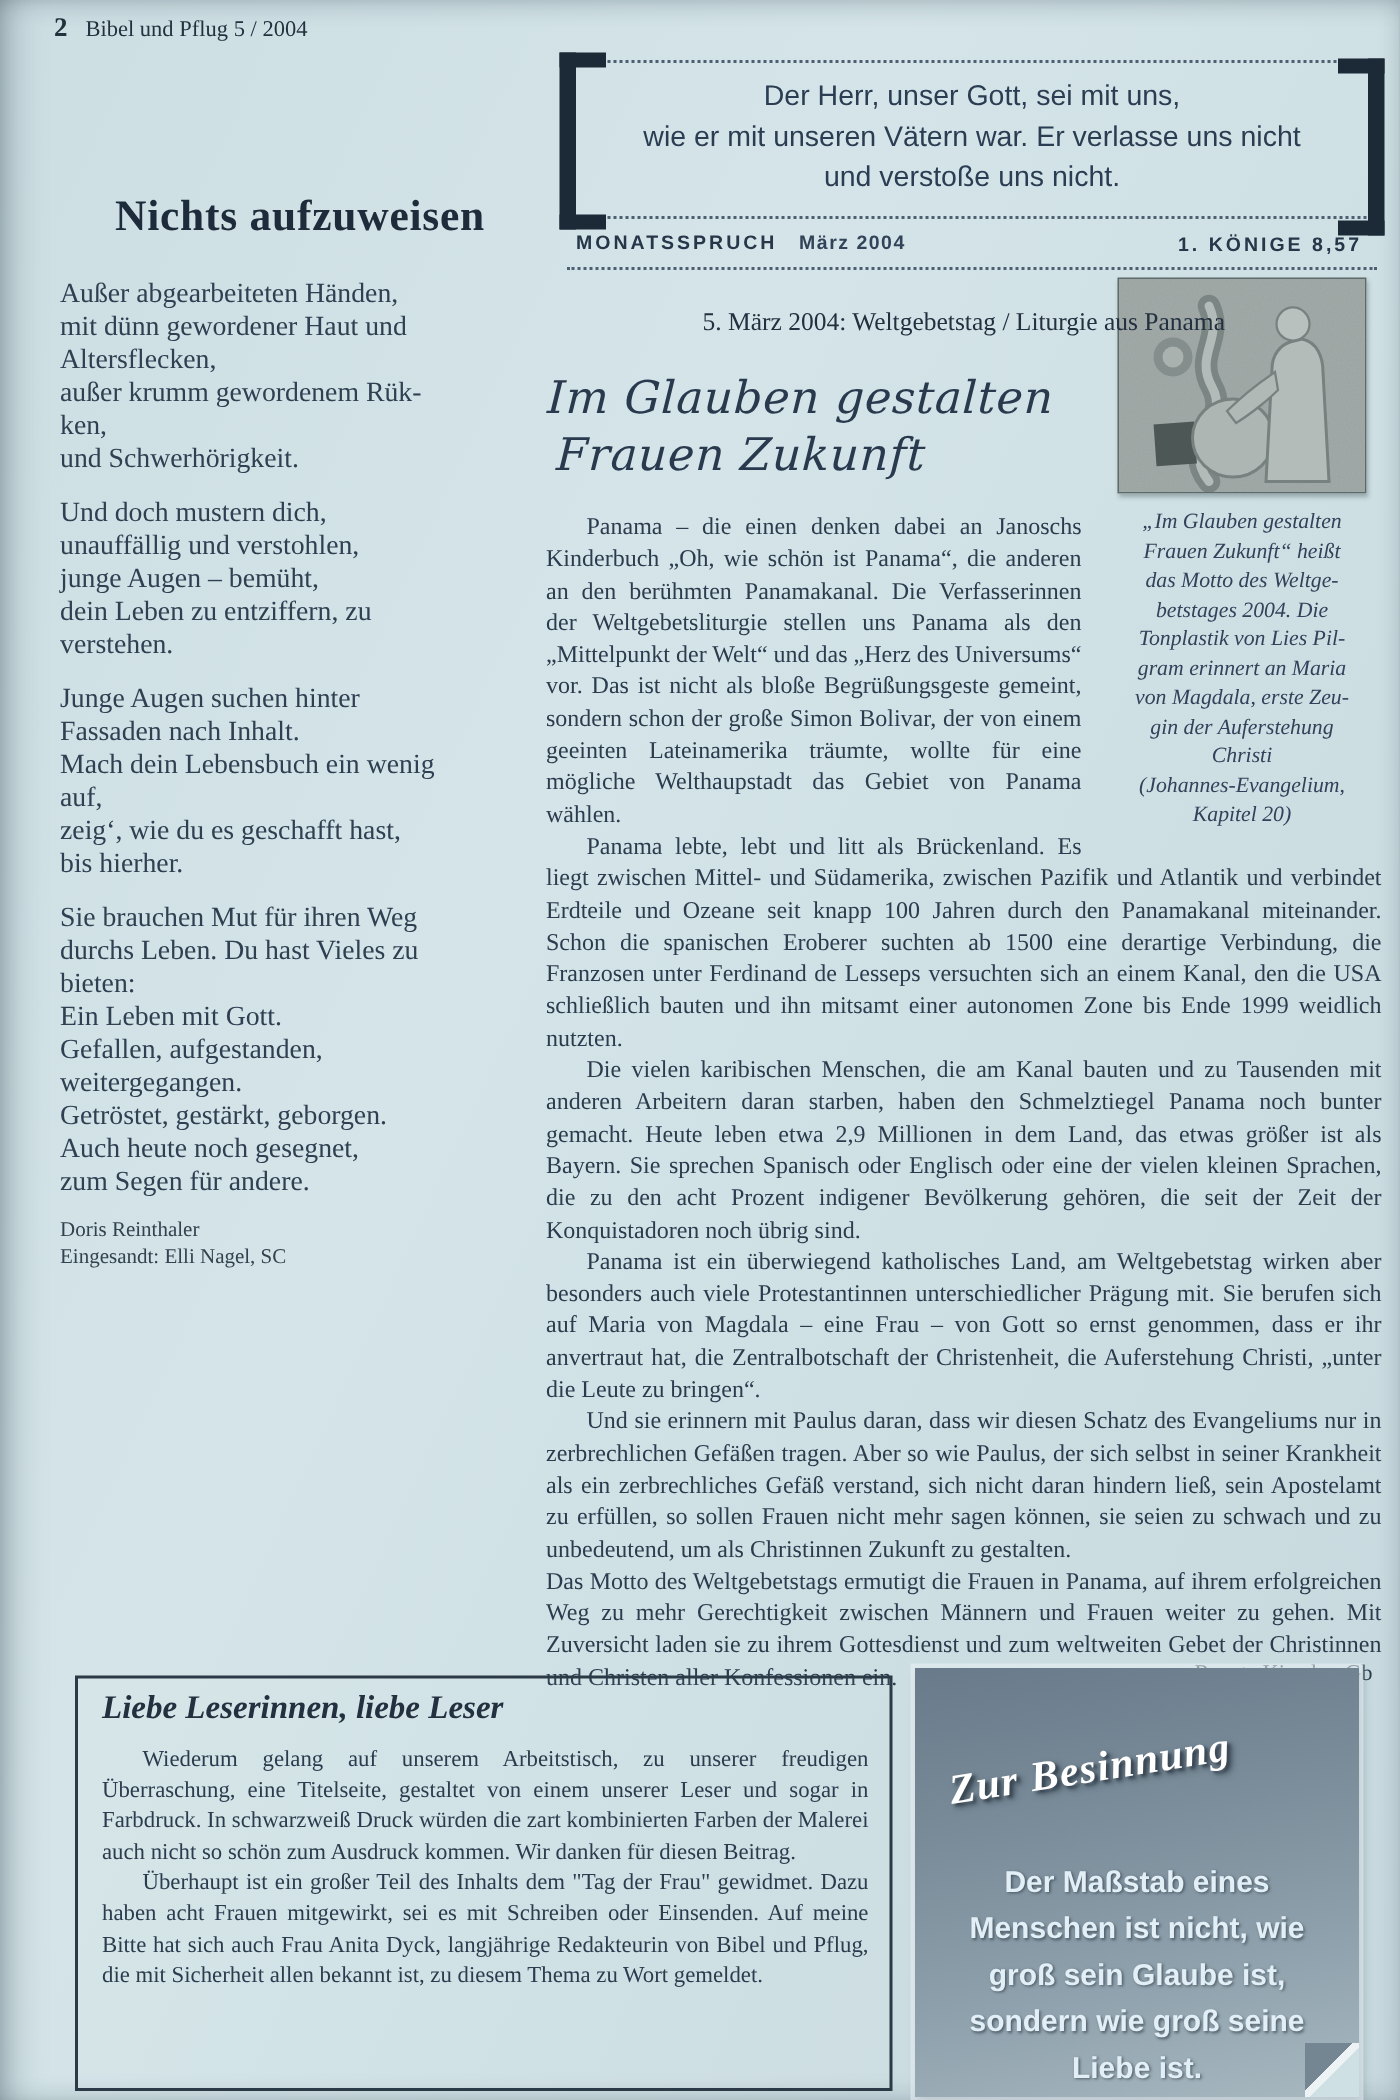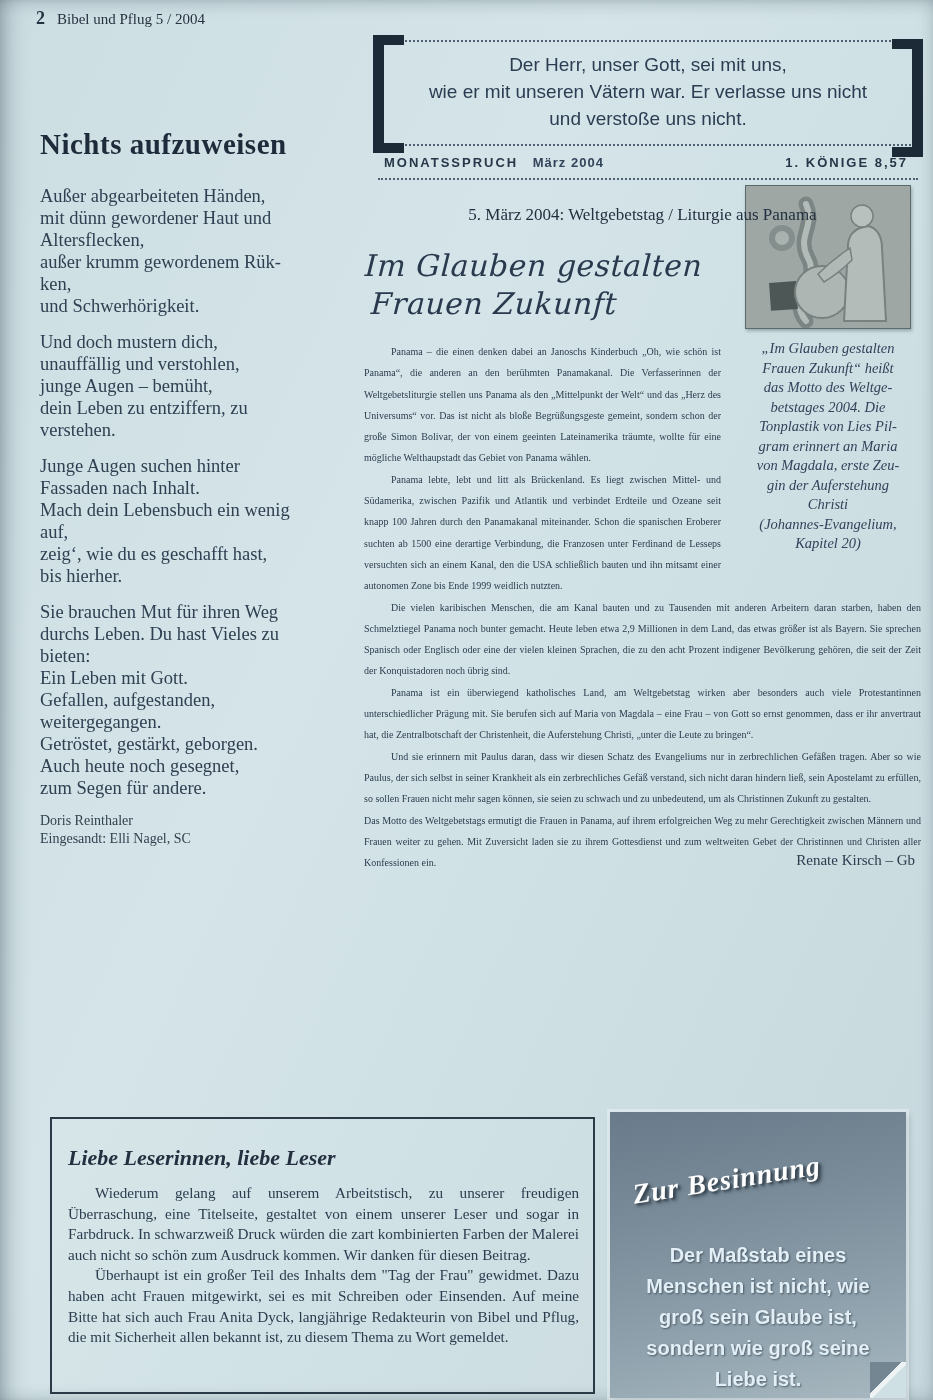--- a/index.html
+++ b/index.html
@@ -22,38 +22,38 @@
   .ms-row{display:flex;justify-content:space-between;align-items:center;
     font-family:"Liberation Sans",sans-serif;padding:7px 10px 7px 6px;}
   .ms-label{font-weight:bold;font-size:13px;letter-spacing:2px;color:#273648;}
   .ms-month{font-size:13px;letter-spacing:1px;color:#33445a;margin-left:10px;font-weight:600;}
   .ms-ref{font-weight:bold;font-size:13px;letter-spacing:2px;color:#273648;}
   .bracket{position:absolute;width:20px;height:98px;}
   .bracket.left{left:-5px;top:-7px;border-left:11px solid #1c2936;border-top:10px solid #1c2936;border-bottom:10px solid #1c2936;}
   .bracket.right{right:-5px;top:-3px;border-right:11px solid #1c2936;border-top:10px solid #1c2936;border-bottom:10px solid #1c2936;}
   
   .poem{position:absolute;left:40px;top:128px;width:320px;}
-  .poem-title{font-size:29px;font-weight:bold;color:#1e2b3a;margin:0 0 24px 0;letter-spacing:.5px;}
+  .poem-title{font-size:29px;font-weight:bold;color:#1e2b3a;margin:0 0 24px 0;letter-spacing:.5px;text-align:center;}
   .stanza{font-size:18.5px;line-height:22px;margin:0 0 14px 0;color:#304052;}
   .poem-author{font-size:14px;margin-top:2px;color:#33424f;}
   
   .article{position:absolute;left:364px;top:205px;width:557px;}
   .kicker{text-align:center;font-weight:normal;font-size:17px;color:#22303f;margin:0 0 22px 0;}
   .art-title{font-family:"DejaVu Serif",serif;font-style:italic;font-size:30px;line-height:38px;
     color:#2a3a4e;letter-spacing:.5px;margin:0 0 18px 0;transform:skewX(-3deg);transform-origin:left;}
   .art-title .l2{padding-left:8px;}
   figure.photo{float:right;width:186px;margin:-62px 0 6px 14px;text-align:center;}
   .photo svg{display:block;margin:0 auto;border:1px solid #5d6a6c;box-shadow:1px 2px 3px rgba(50,65,70,.35);}
   figcaption{font-style:italic;font-size:14.5px;line-height:19.5px;color:#31425a;margin-top:10px;text-align:center;}
-  .body-text p{font-size:10px;line-height:21.3px;text-align:justify;margin:0;color:#2c3c4e;}
+  .body-text p{font-size:16px;line-height:21.3px;text-align:justify;margin:0;color:#2c3c4e;}
   .body-text p.indent{text-indent:27px;}
   .byline{text-align:right;font-size:15px;margin-top:-21px;padding-right:6px;color:#2c3c4e;}
   
   .letter{position:absolute;left:50px;top:1117px;width:545px;height:277px;border:2px solid #2c3a47;
-    padding:24px 14px 6px 16px;box-sizing:border-box;background:rgba(255,255,255,.04);}
+    padding:4px 14px 6px 16px;box-sizing:border-box;background:rgba(255,255,255,.04);}
   .letter-title{font-style:italic;font-weight:bold;font-size:22px;color:#22303f;margin:2px 0 12px 0;}
   .letter p{font-size:15.2px;line-height:20.6px;text-align:justify;text-indent:27px;margin:0;color:#2c3c4e;}
   .letter .sig{font-size:13.5px;text-indent:0;display:inline;}
   
   .besinnung{position:absolute;left:610px;top:1112px;width:296px;height:286px;
     background:linear-gradient(155deg,#62748433 , transparent),
                linear-gradient(170deg,#6b7d8c 0%,#7e909d 35%,#93a5b0 70%,#a7b8c0 100%);
     box-shadow:0 0 0 3px rgba(235,243,246,.55),2px 3px 6px rgba(50,65,75,.35);}
   .bes-title{position:absolute;left:22px;top:52px;transform:rotate(-9deg);
     font-family:"Liberation Serif",serif;font-weight:bold;font-style:italic;font-size:28px;color:#ffffff;

